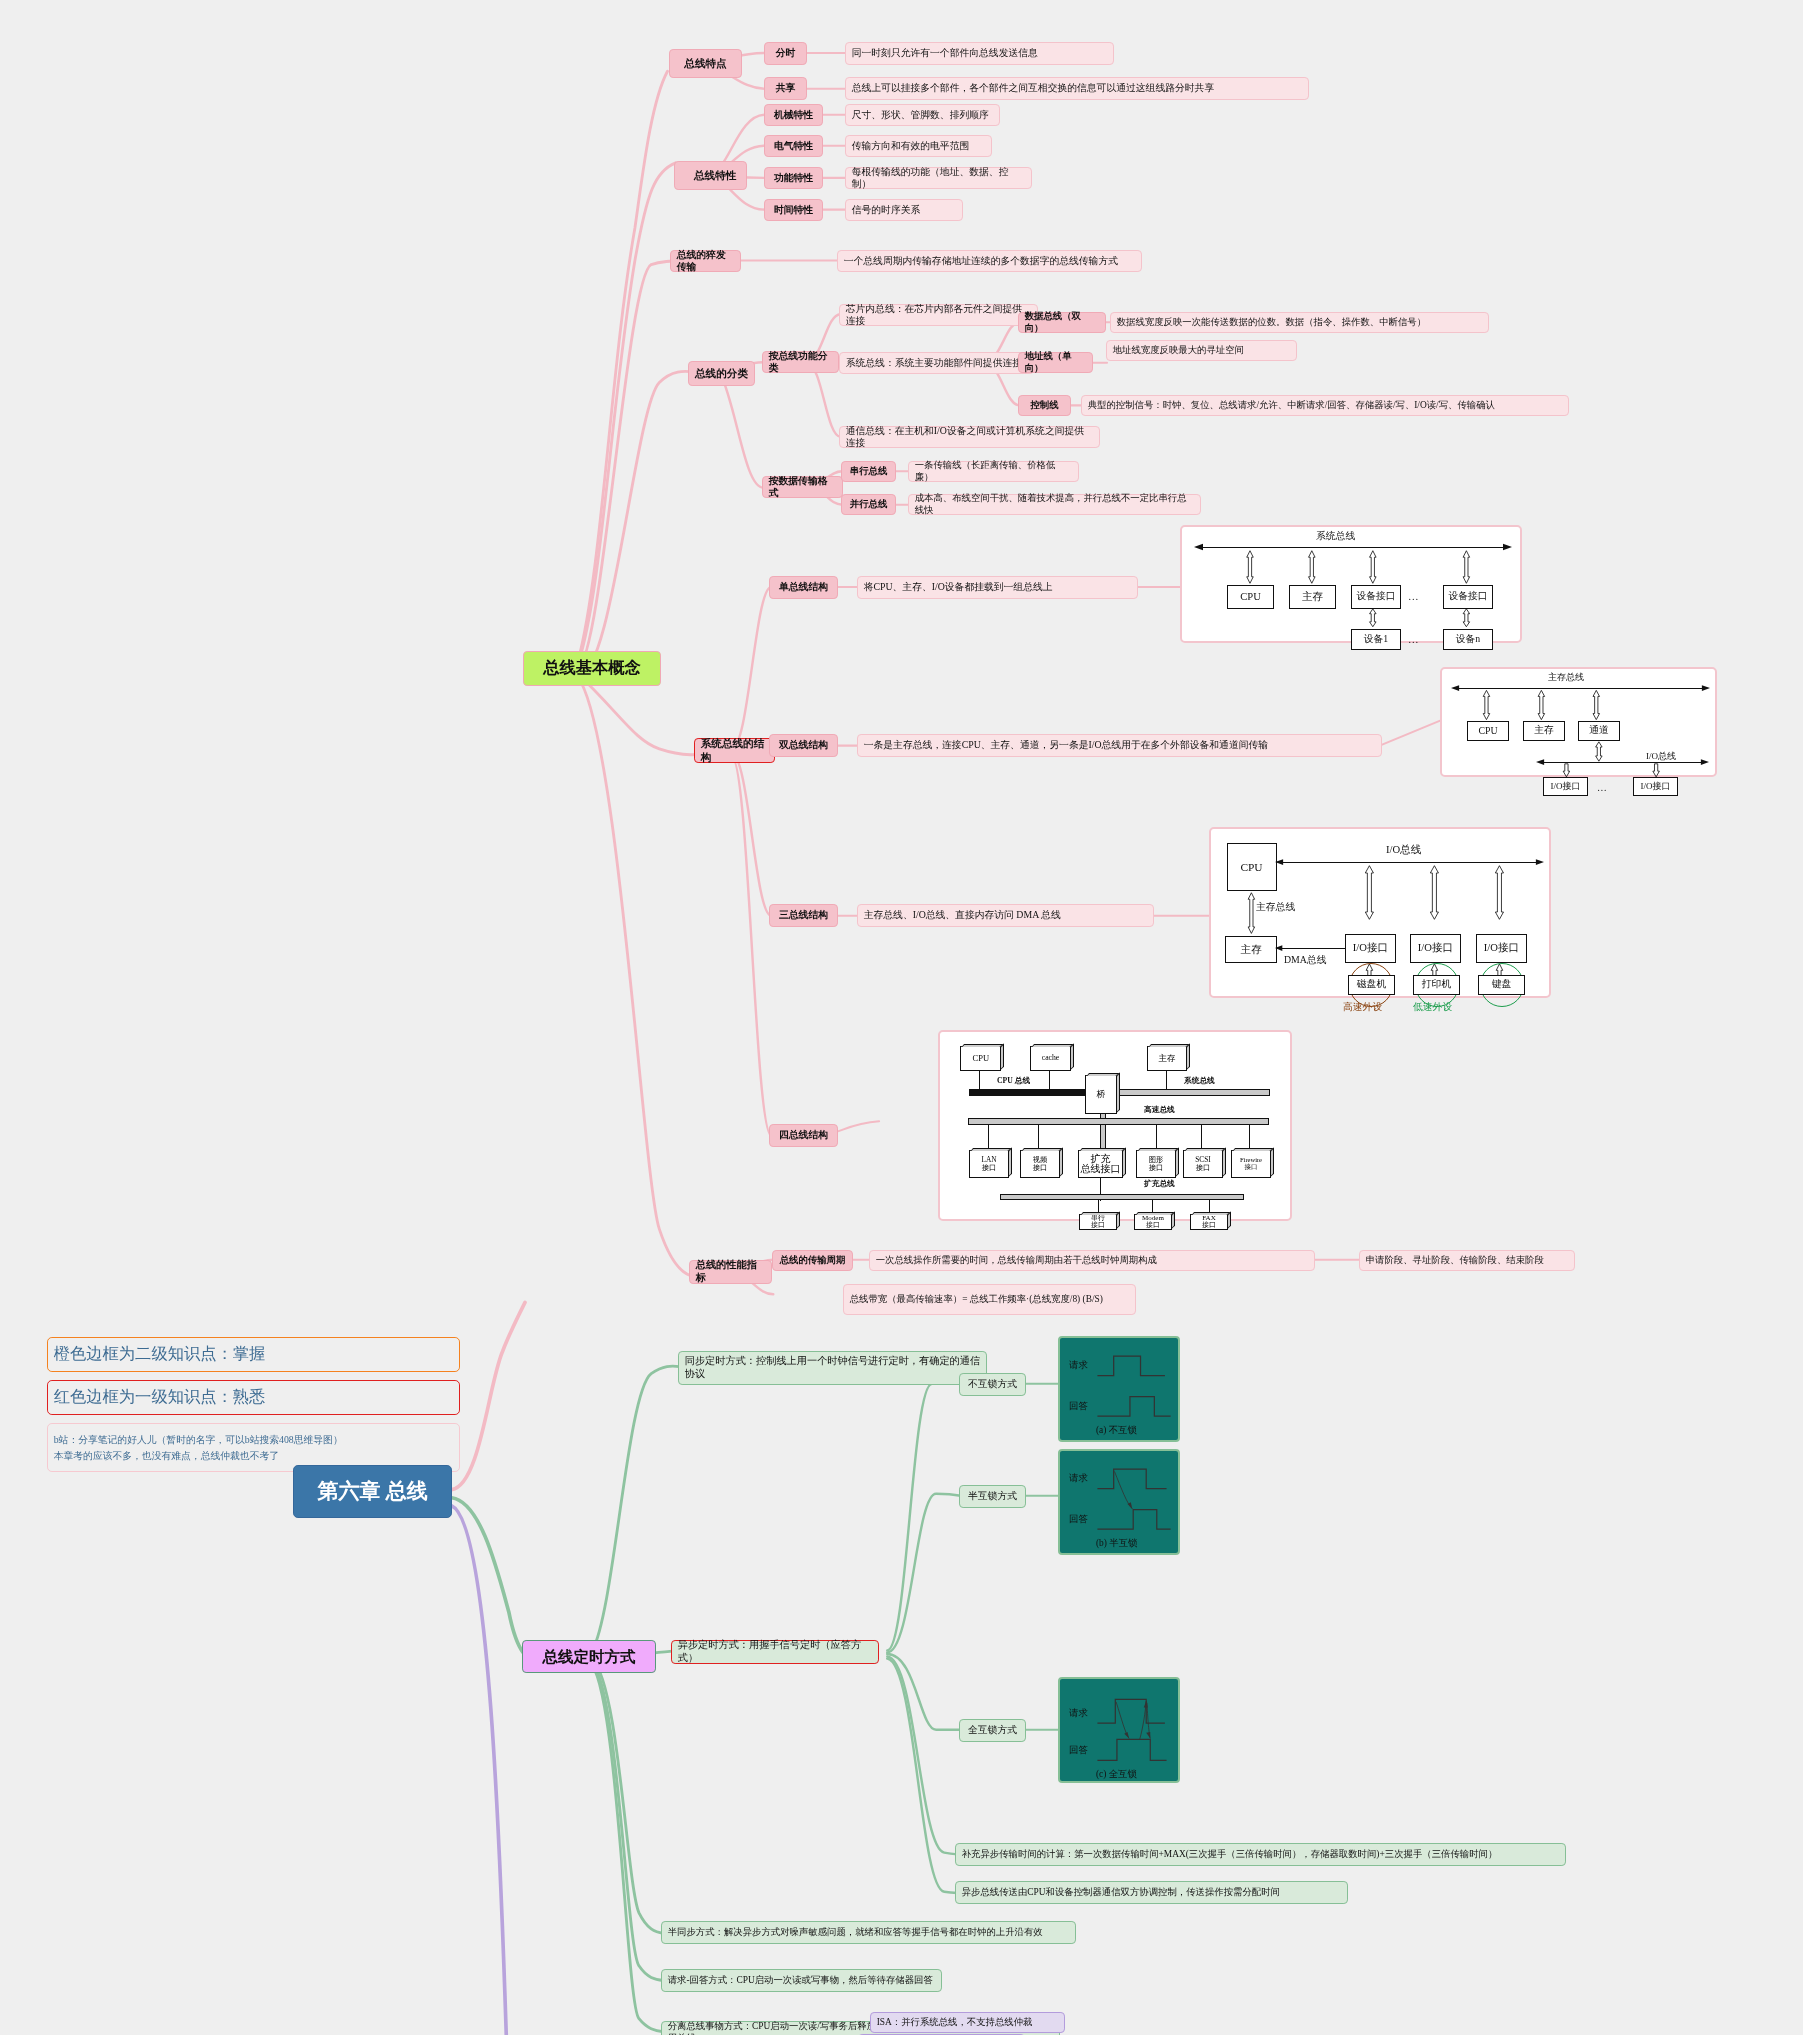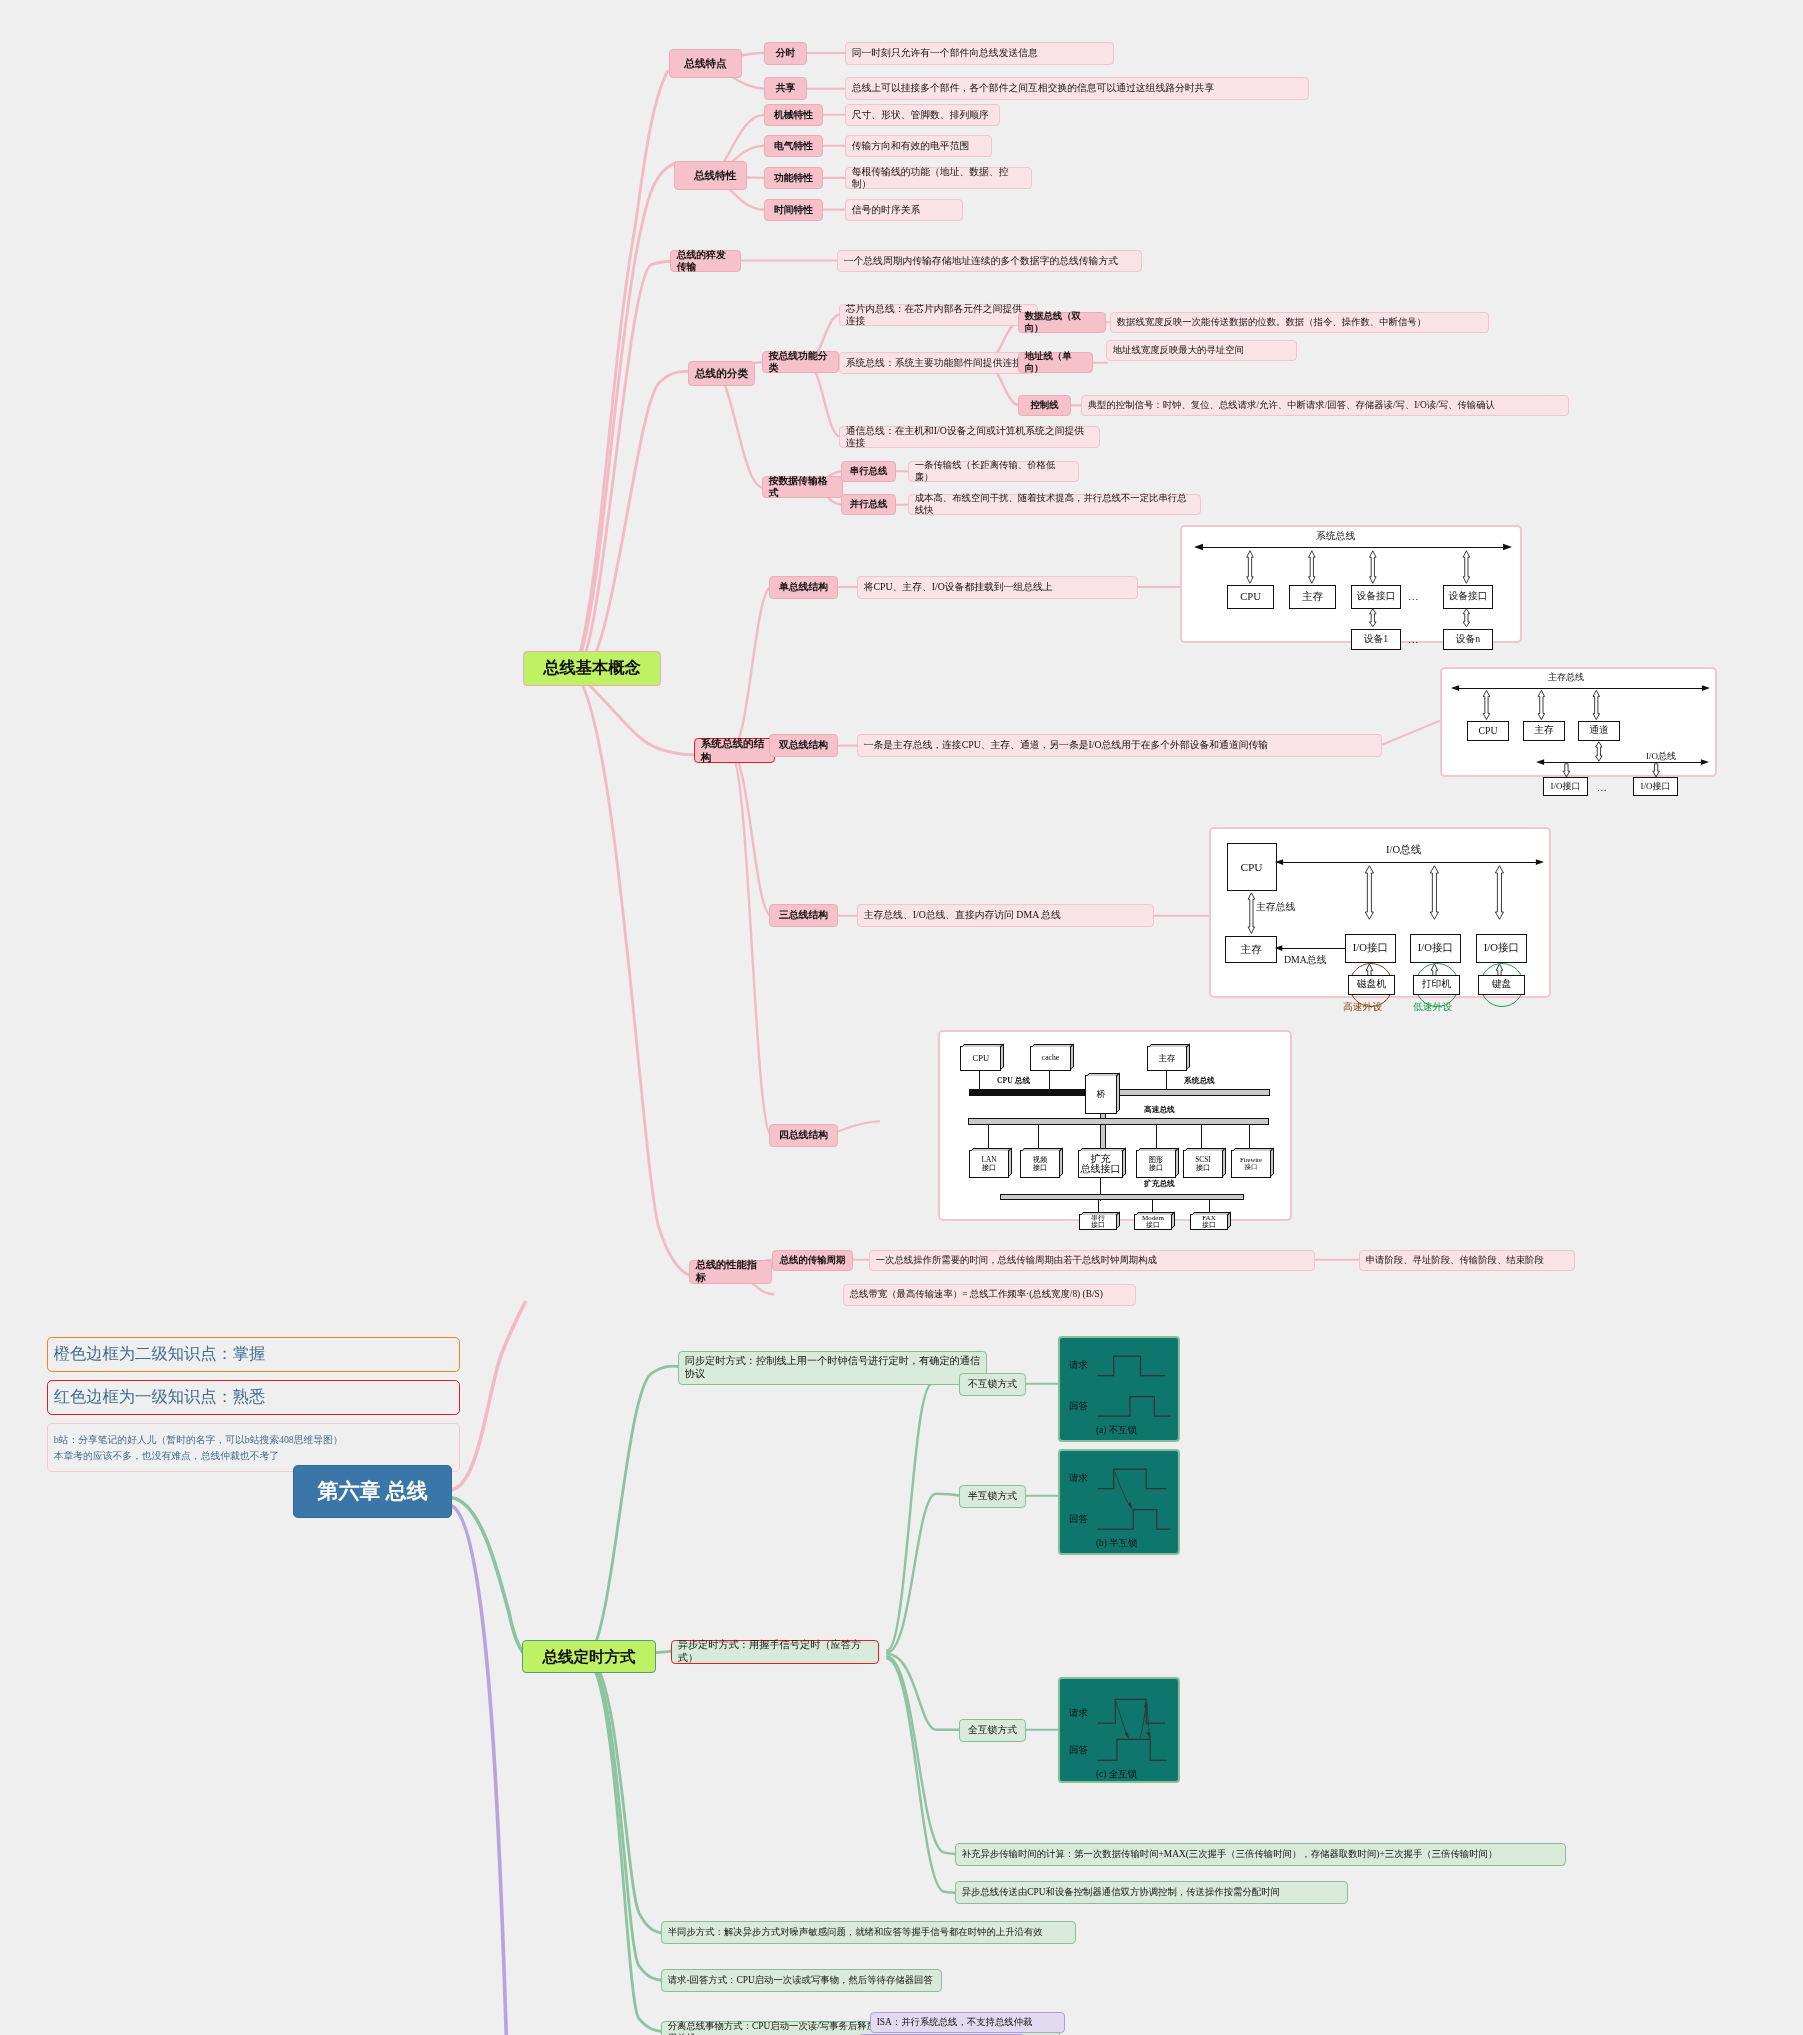--- a/index.html
+++ b/index.html
@@ -21,21 +21,21 @@
     line-height:1.25;
     color:#111;
     white-space:pre-wrap;
   }
   
   .pink-fill{background:#fae3e6;border:0.8px solid #f4c3cb;}
   .pink-strong{background:#f5c2cb;border:0.8px solid #f0aab6;font-weight:bold;}
   .pink-hdr{background:#bef264;border:0.8px solid #f0a8b5;font-weight:bold;}
   
   .green-fill{background:#d9eada;border:0.8px solid #86bf96;}
-  .green-strong{background:#bef264;border:0.8px solid #58997a;color:#111;font-weight:bold;}
+  .green-strong{background:#f0abfc;border:0.8px solid #58997a;color:#111;font-weight:bold;}
   
   .purple-fill{background:#e2daf0;border:0.8px solid #b39cdc;}
   
   .center{background:#3b76a8;border:0.8px solid #34679a;color:#fff;font-weight:bold;justify-content:center;}
   
   .b-red{border:1.2px solid #e02020 !important;}
 
   .legend{background:#efefef;border-radius:4.9px;color:#3d6b92;}
   .legend-orange{border:1.6px solid #f5821f;}
   .legend-red{border:1.6px solid #e02020;}
@@ -238,21 +238,21 @@
 
 <div class="node pink-strong" style="left:769px;top:904px;width:69px;height:23px;font-size:9.8px;justify-content:center;">三总线结构</div>
 <div class="node pink-fill" style="left:857px;top:904px;width:297px;height:23px;font-size:9.8px;">主存总线、I/O总线、直接内存访问 DMA 总线</div>
 
 <div class="node pink-strong" style="left:769px;top:1124px;width:69px;height:23px;font-size:9.8px;justify-content:center;">四总线结构</div>
 
 <div class="node pink-strong" style="left:689px;top:1260px;width:83px;height:24.4px;font-size:10.2px;justify-content:center;">总线的性能指标</div>
 <div class="node pink-strong" style="left:772px;top:1250px;width:81px;height:21px;font-size:9.4px;justify-content:center;">总线的传输周期</div>
 <div class="node pink-fill" style="left:869px;top:1250px;width:446px;height:21px;font-size:9.4px;">一次总线操作所需要的时间，总线传输周期由若干总线时钟周期构成</div>
 <div class="node pink-fill" style="left:1359px;top:1250px;width:216px;height:21px;font-size:9.4px;">申请阶段、寻址阶段、传输阶段、结束阶段</div>
-<div class="node pink-fill" style="left:843px;top:1284px;width:293px;height:22px;font-size:9.4px;">总线带宽（最高传输速率）= 总线工作频率·(总线宽度/8) (B/S)</div>
+<div class="node pink-fill" style="left:843px;top:1284px;width:293px;height:31px;font-size:9.4px;">总线带宽（最高传输速率）= 总线工作频率·(总线宽度/8) (B/S)</div>
 
 <div class="pic" style="left:1180px;top:525px;width:342px;height:118px;">
   <div class="dlabel" style="left:134px;top:3.3px;font-size:9.8px;">系统总线</div>
 
   <div class="hline" style="left:20.4px;top:20.4px;width:303px;"></div>
   <svg style="position:absolute;left:12.2px;top:16.3px;width:318px;height:9px;" viewBox="0 0 780 22" width="318" height="9">
     <polygon points="0,10 22,2 22,18" fill="#111"></polygon>
         <polygon points="780,10 758,2 758,18" fill="#111"></polygon>
   </svg>
 

